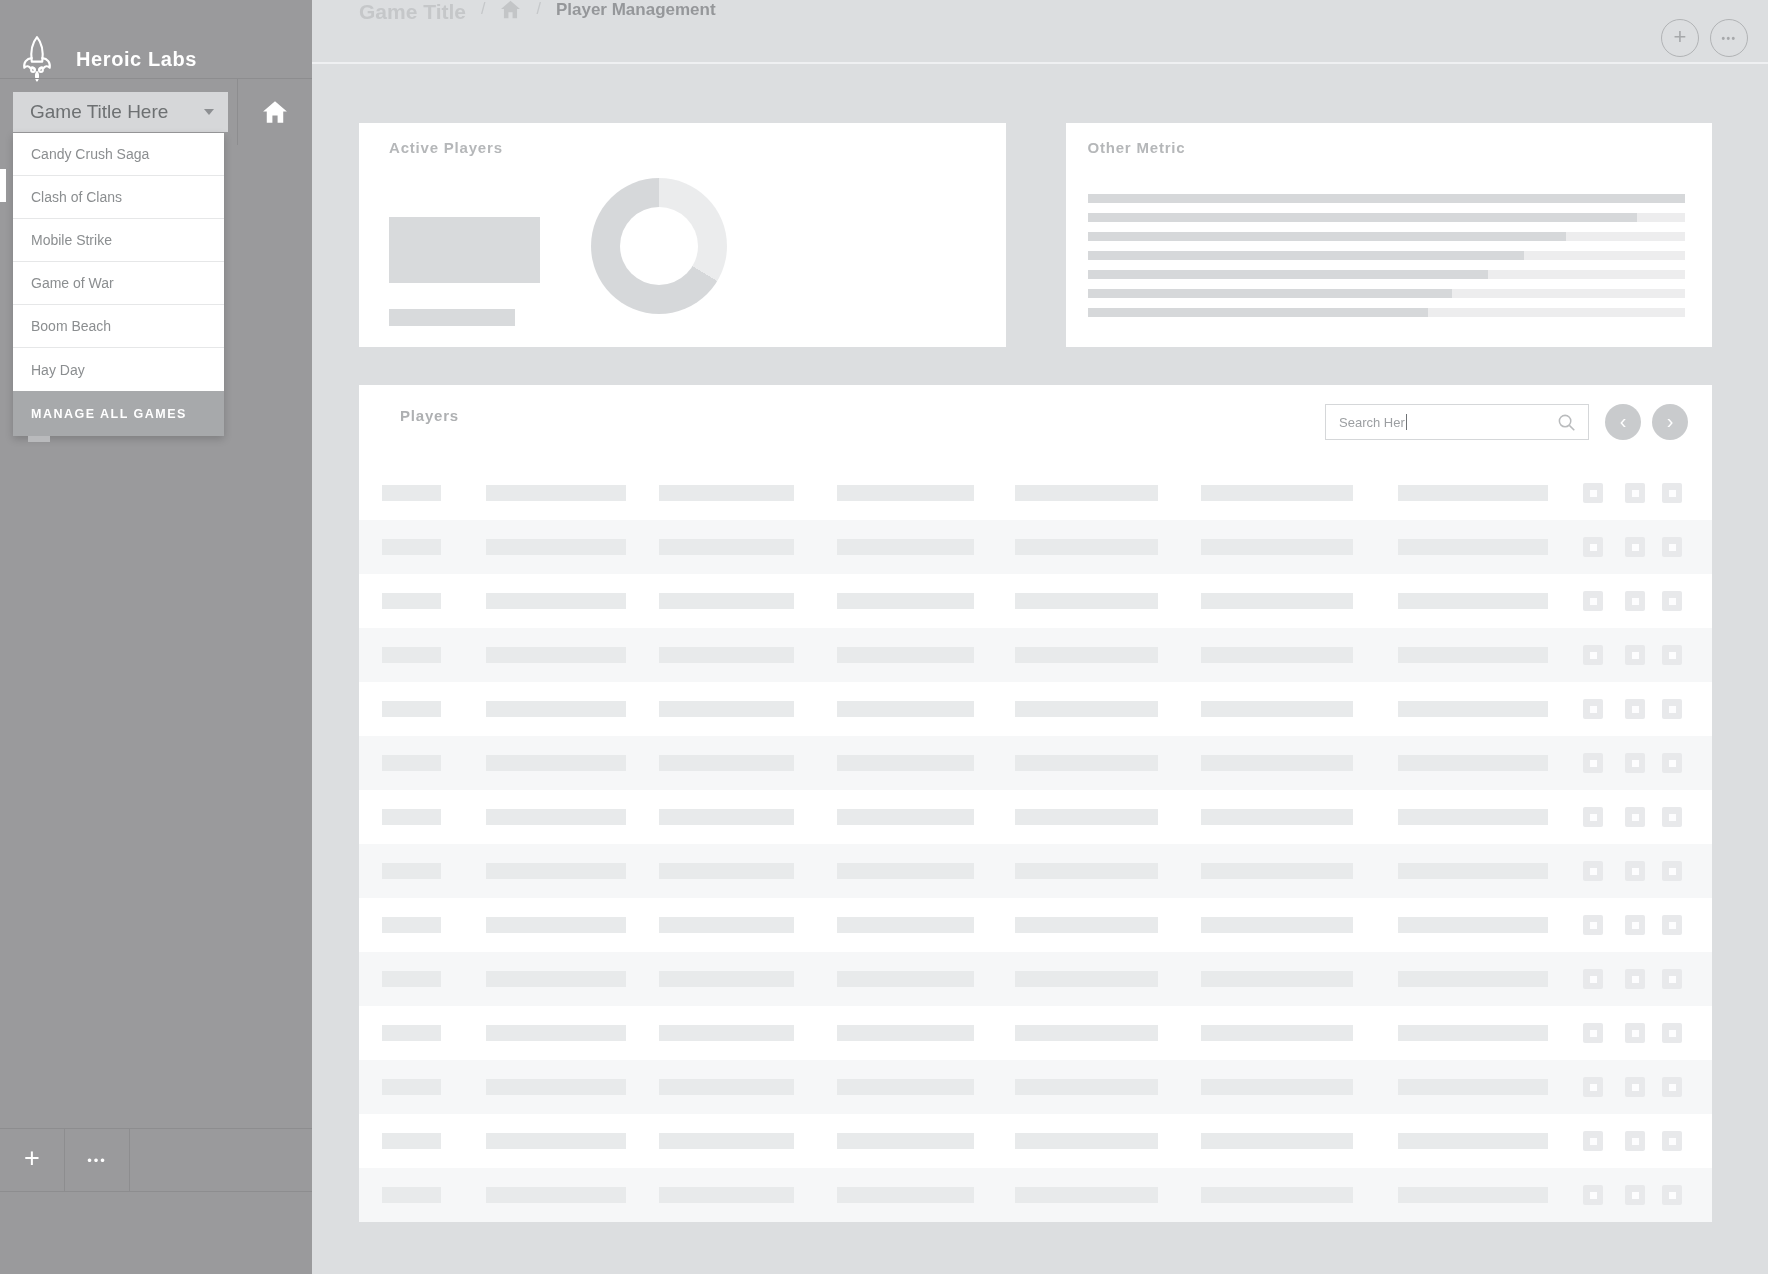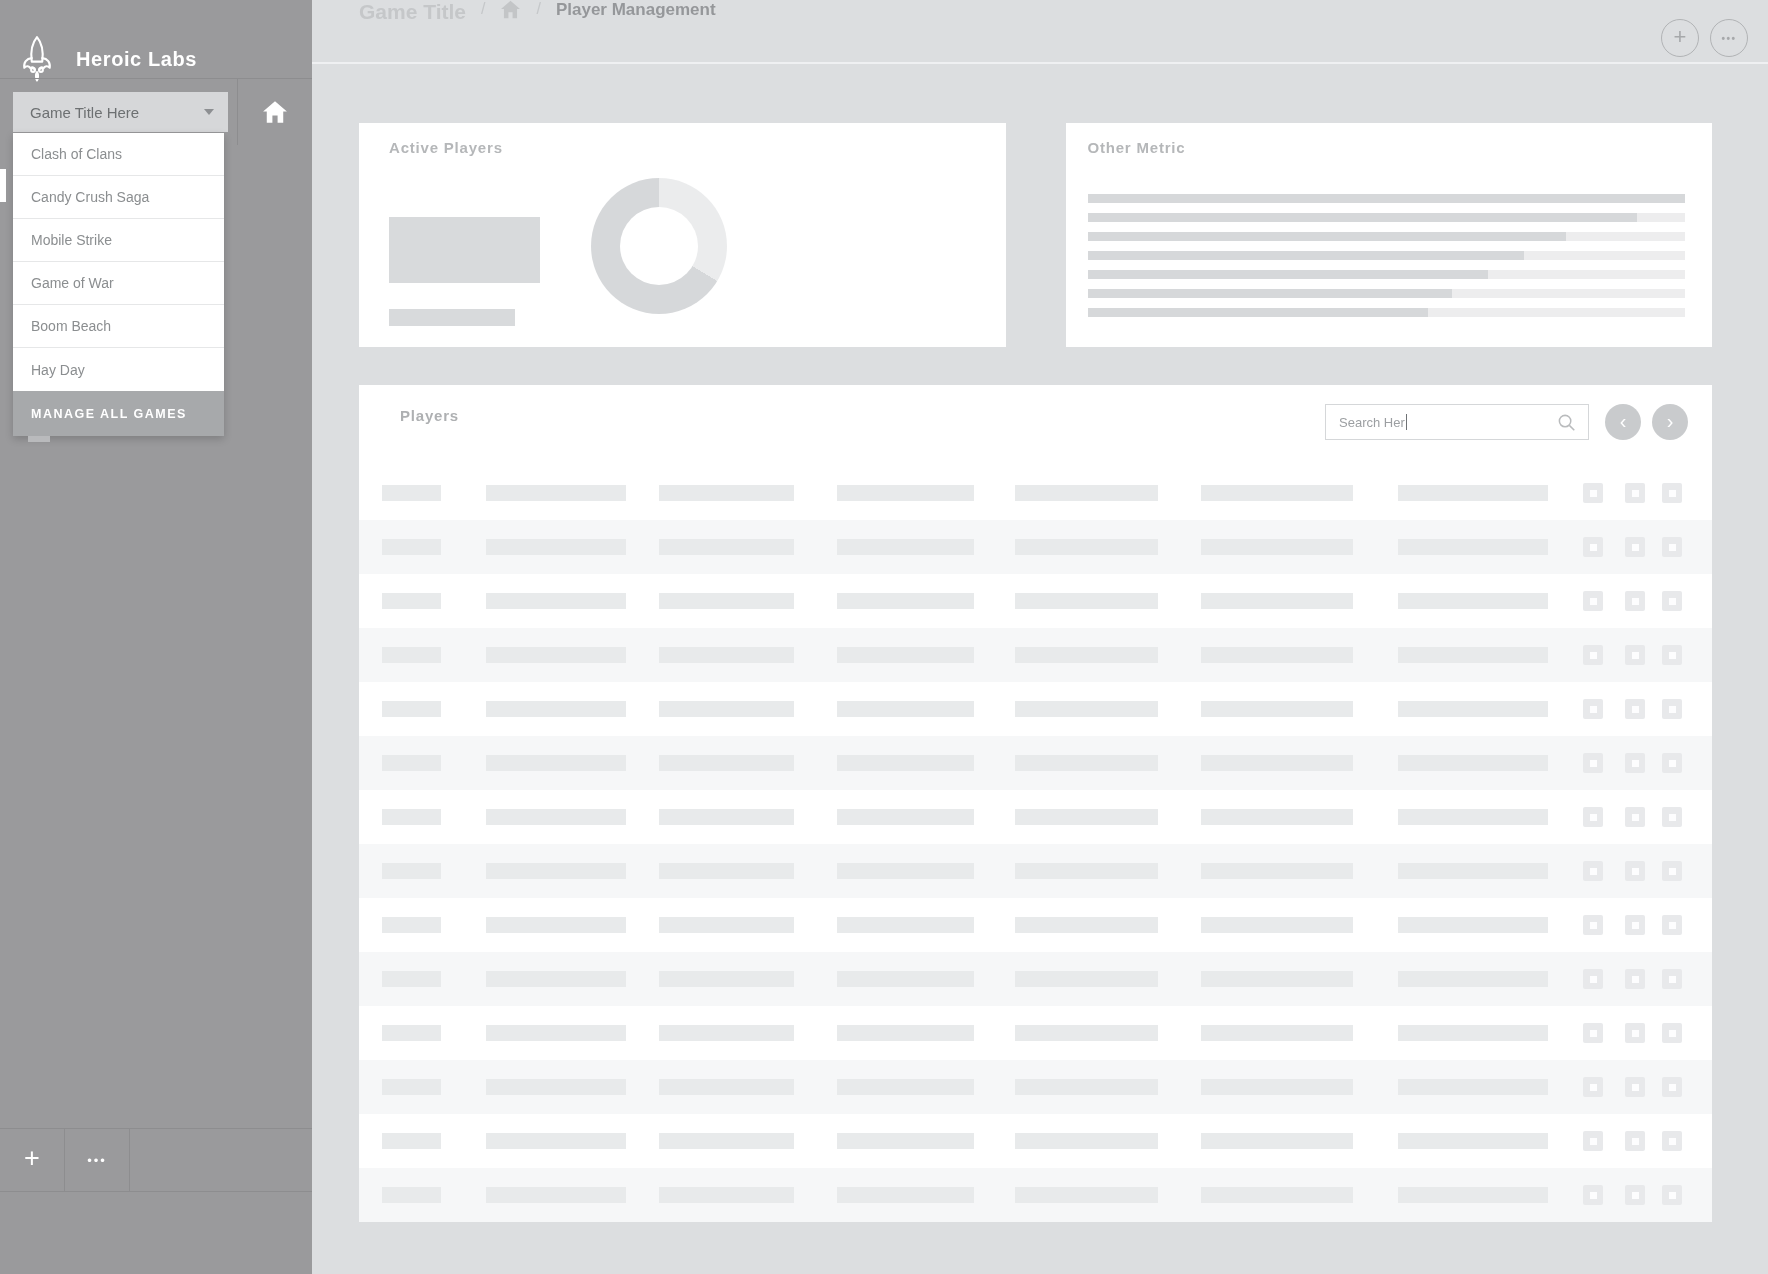--- a/index.html
+++ b/index.html
@@ -10,21 +10,21 @@
   
   .sidebar { position:relative; width:312px; height:1274px; background:#9a9a9c; flex:none; }
   .logo-row { position:absolute; top:0; left:0; width:312px; height:78px; display:flex; align-items:center;margin-top:20px; }
   .logo-row svg { margin-left:16px; }
   .brand { color:#fff; font-size:20px; font-weight:700; letter-spacing:.6px; margin-left:18px; }
   .side-div-h { position:absolute; top:78px; left:0; width:312px; height:1px; background:#8d8d8f; }
   .side-div-v { position:absolute; top:78px; left:237px; width:1px; height:67px; background:#8d8d8f; }
 
   .game-picker { position:absolute; top:92px; left:13px; width:215px; height:40px; background:#d6d7d9;
                  display:flex; align-items:center; cursor:pointer; }
-  .game-picker .lbl { font-size:15px; color:#6d7072; margin-left:17px; flex:1; }
+  .game-picker .lbl { font-size:19px; color:#6d7072; margin-left:17px; flex:1; }
   .chev { width:0; height:0; border-left:5px solid transparent; border-right:5px solid transparent;
           border-top:6px solid #8d8f92; margin-right:14px; }
   .home-btn { position:absolute; top:78px; left:238px; width:74px; height:67px;
               display:flex; align-items:center; justify-content:center; cursor:pointer; }
 
   .active-indicator { position:absolute; top:169px; left:0; width:6px; height:33px; background:#fff; }
 
   .menu { position:absolute; top:133px; left:13px; width:211px; box-shadow:0 3px 8px rgba(0,0,0,.18); }
   .menu-item { height:43px; background:#fff; border-bottom:1px solid #e6e7e8; display:flex; align-items:center;
                padding-left:18px; font-size:14px; color:#8b8e90; cursor:pointer; }
@@ -113,22 +113,22 @@
     <div class="home-btn">
       <svg width="26" height="24" viewBox="0 0 24 22" fill="#ffffff">
         <path d="M12 1 L1 10.5 H4.4 V21 H9.6 V14.2 H14.4 V21 H19.6 V10.5 H23 Z"></path>
       </svg>
     </div>
 
     <div class="active-indicator"></div>
 
     <div class="menu">
       <div>
+          <div class="menu-item">Candy Crush Saga</div>
           <div class="menu-item">Clash of Clans</div>
-          <div class="menu-item">Candy Crush Saga</div>
           <div class="menu-item">Mobile Strike</div>
           <div class="menu-item">Game of War</div>
           <div class="menu-item">Boom Beach</div>
           <div class="menu-item">Hay Day</div>
         </div>
       <div class="menu-manage">MANAGE ALL GAMES</div>
     </div>
 
     <div class="nav-stub"></div>
 

